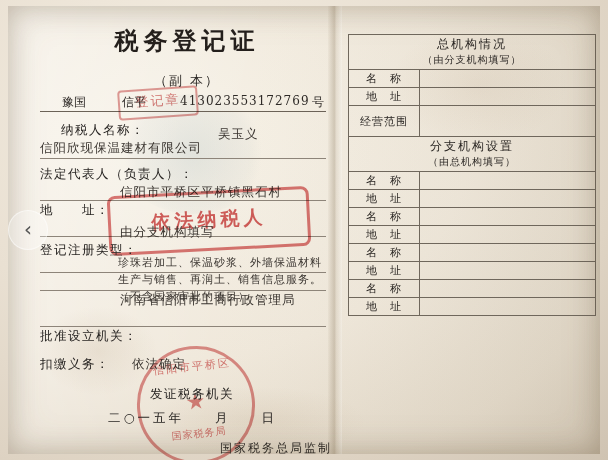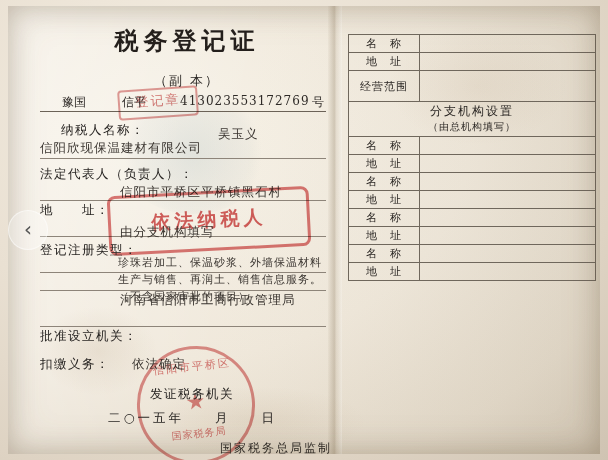--- a/index.html
+++ b/index.html
@@ -200,20 +200,26 @@
 
       <div class="field label" style="left:128px;top:370px;">发证税务机关</div>
       <div class="field" style="left:86px;top:394px;letter-spacing:3px;">二○一五年　　月　　日</div>
 
       <div class="footer">国家税务总局监制</div>
     </div>
 
     <div class="right">
       <table>
         <tbody>
+            <tr>
+          <td class="hdr" colspan="2">
+            <span>总机构情况</span><br>
+            <small>（由分支机构填写）</small>
+          </td>
+        </tr>
         <tr>
           <td class="lbl">名　称</td>
           <td class="val"></td>
         </tr>
         <tr>
           <td class="lbl">地　址</td>
           <td class="val"></td>
         </tr>
         <tr>
           <td class="lbl" style="height:30px;">经营范围</td>

